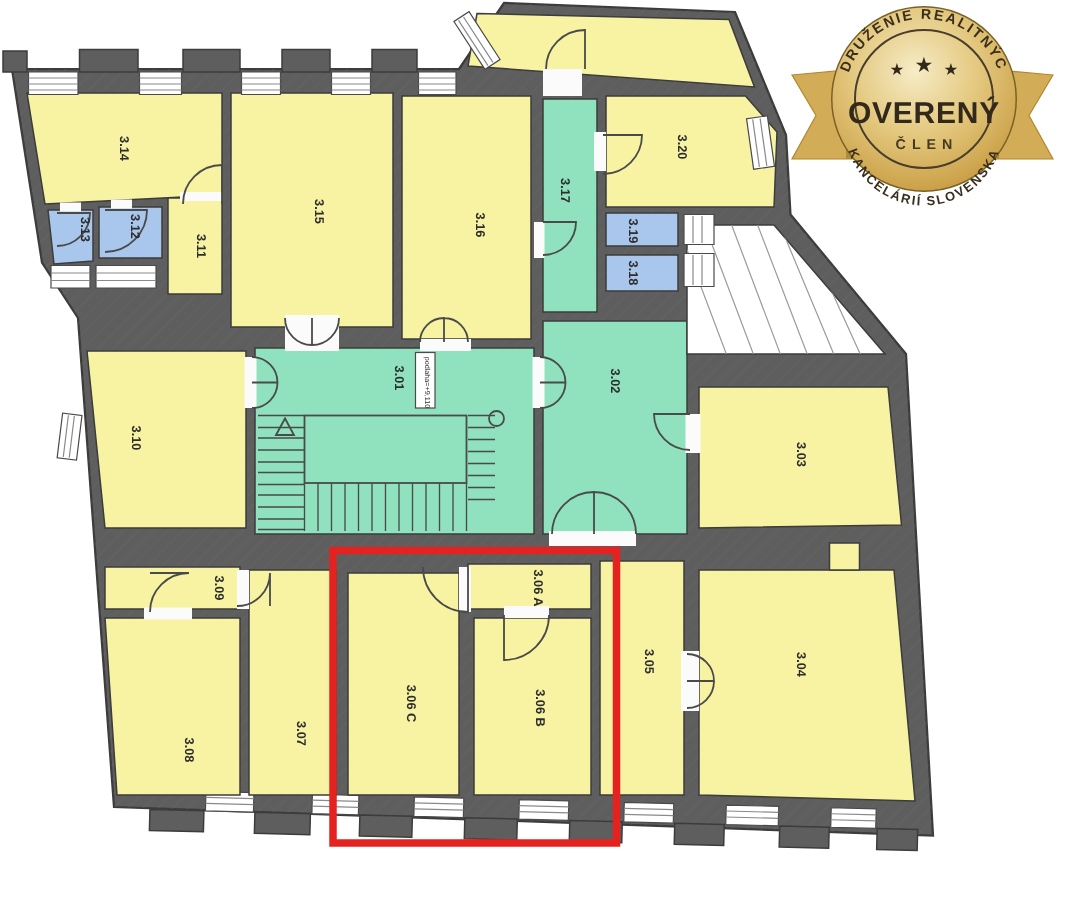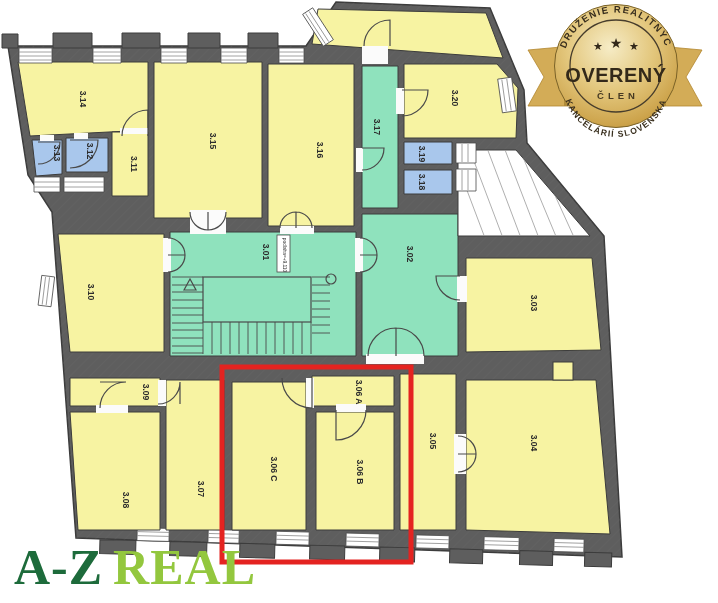--- a/index.html
+++ b/index.html
@@ -195,16 +195,13 @@
       <textPath href="#tp2" startOffset="50%" text-anchor="middle">KANCELÁRIÍ SLOVENSKA</textPath>
     </text>
     <text class="badge-star" x="598" y="50" font-size="11" text-anchor="middle">★</text>
     <text class="badge-star" x="616" y="48" font-size="14" text-anchor="middle">★</text>
     <text class="badge-star" x="634" y="50" font-size="11" text-anchor="middle">★</text>
     <text class="badge-title" x="616" y="82" text-anchor="middle">OVERENÝ</text>
     <text class="badge-sub" x="618" y="99" text-anchor="middle">ČLEN</text>
   </g>
 </svg>
 
-<div class="logo">
-  <span class="p1">A-Z</span><span class="p2">REAL</span>
 </div>
-</div>
 
 </body></html>

